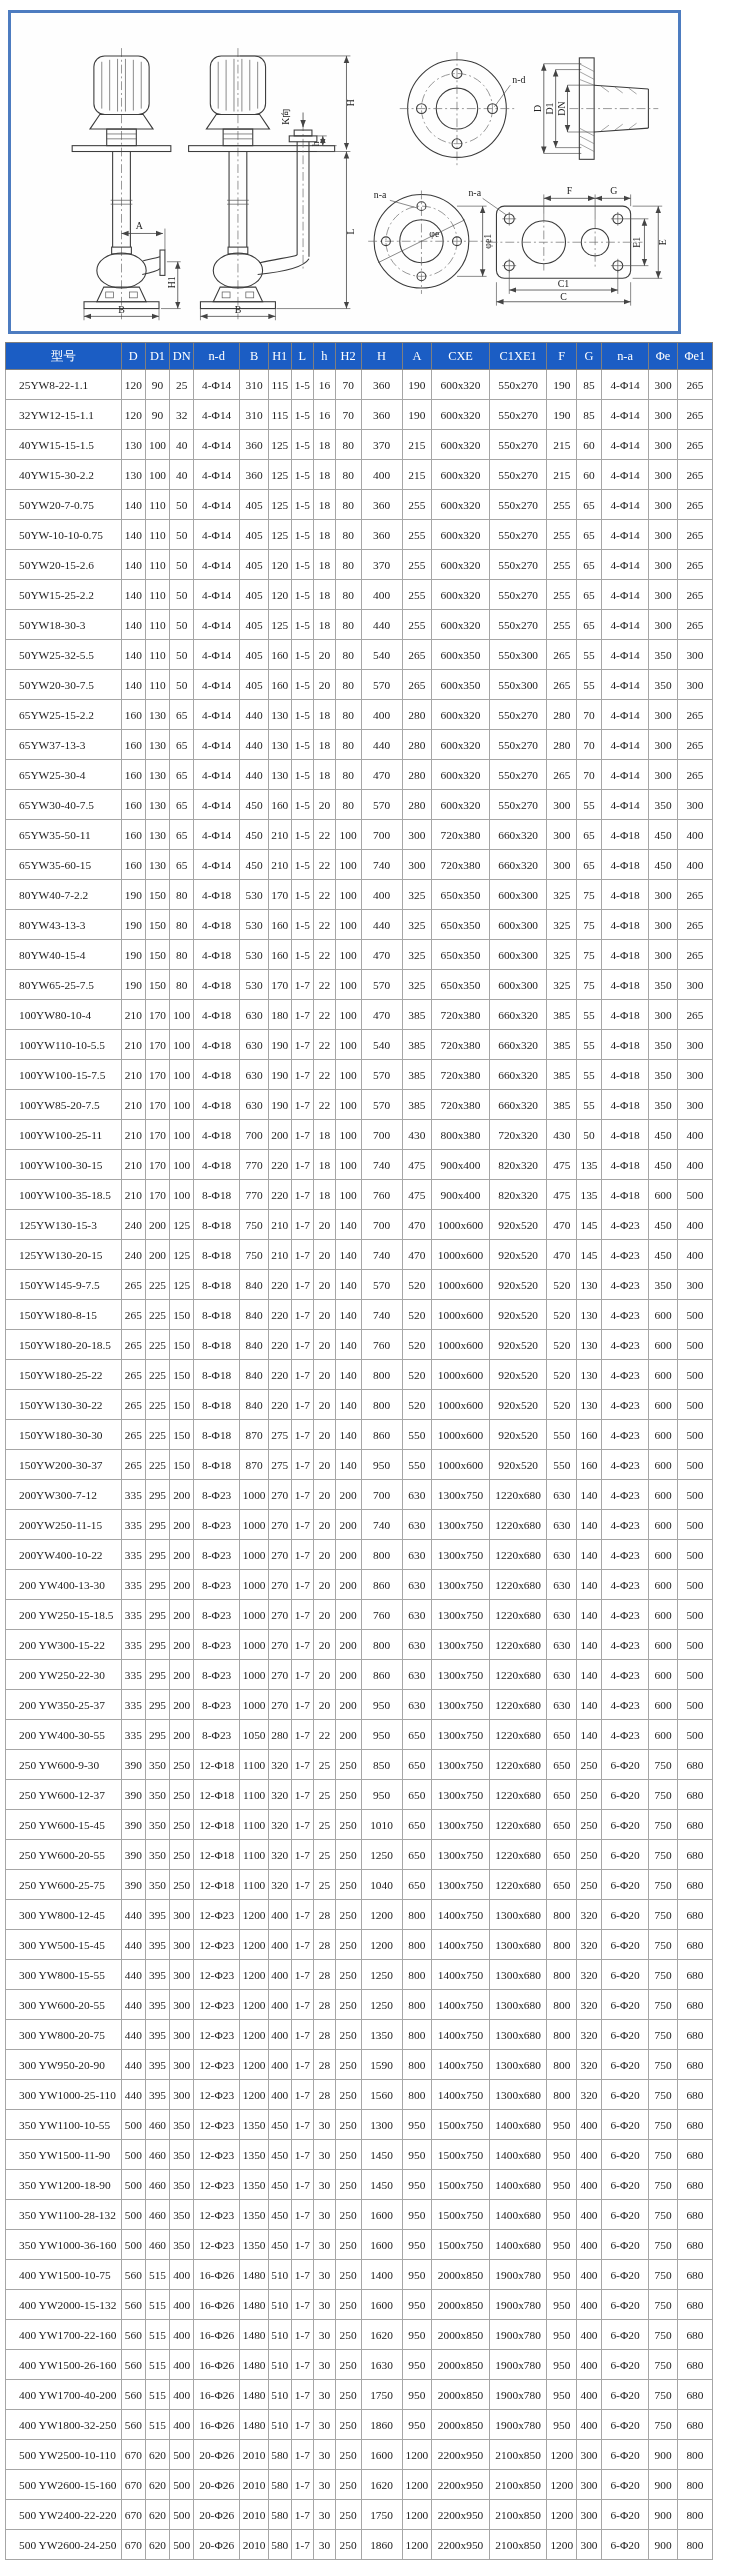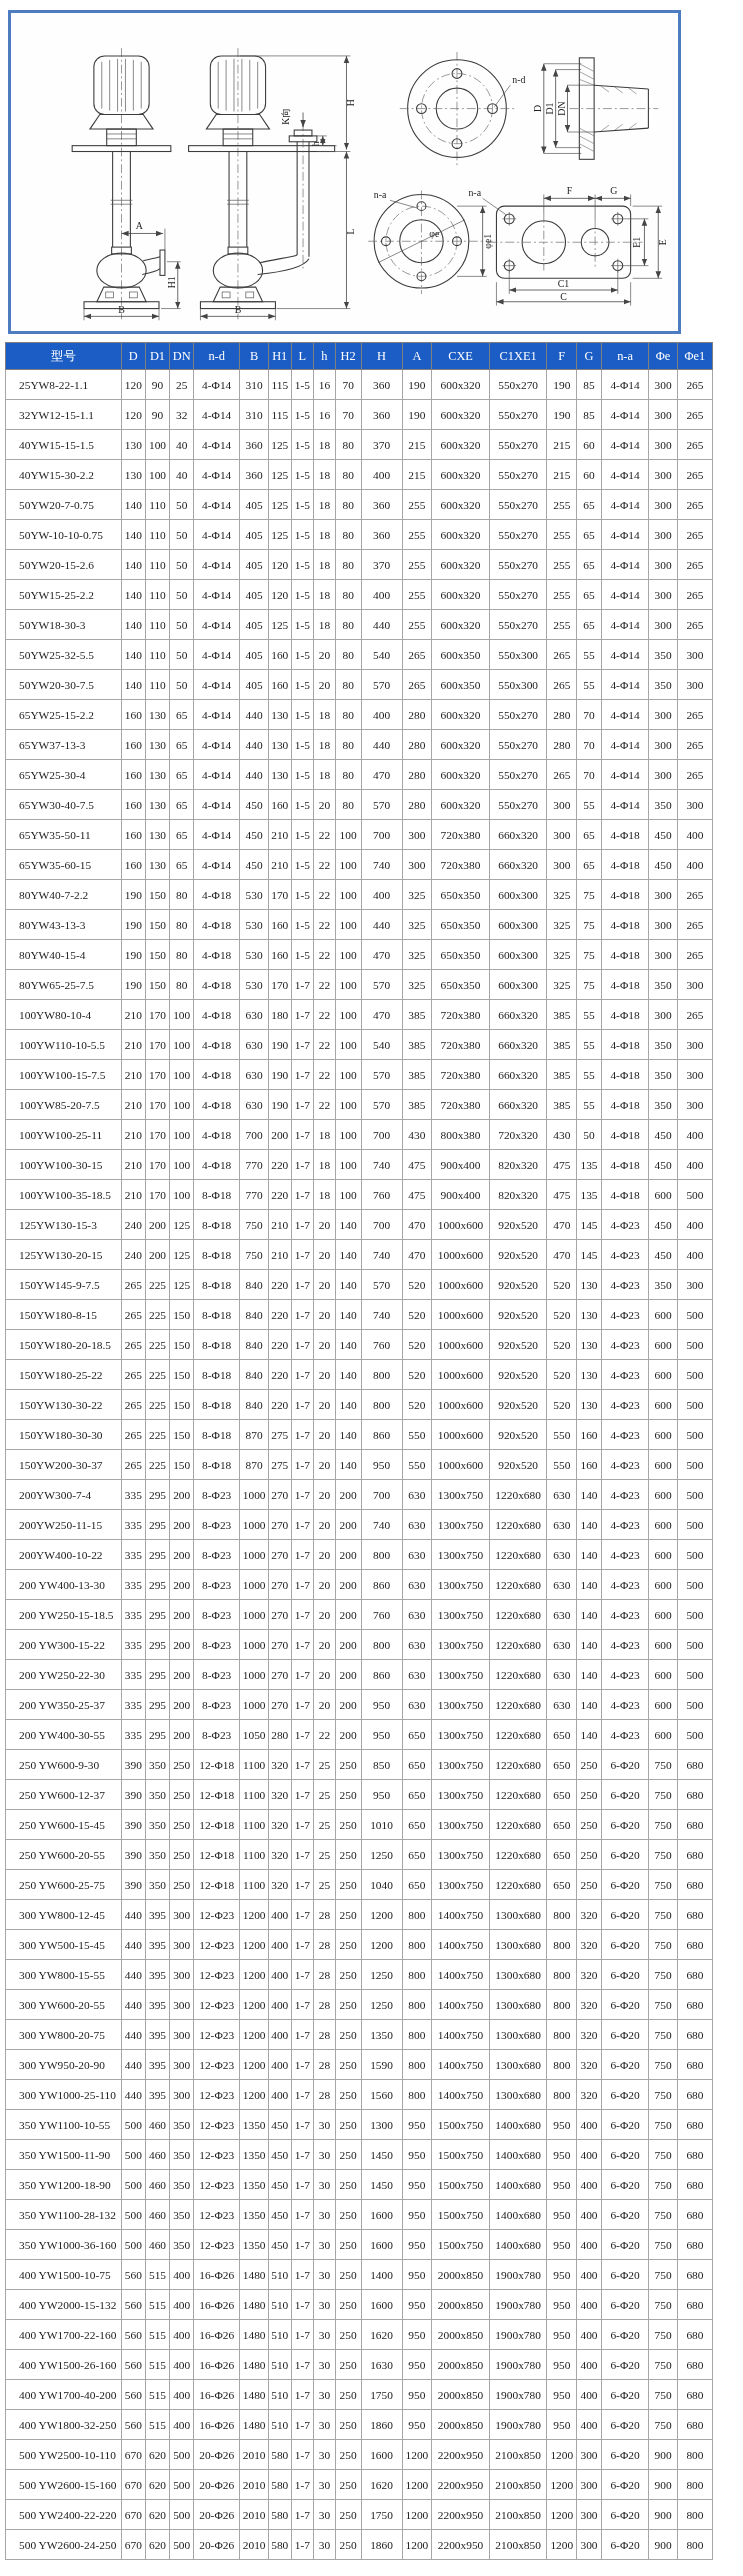--- a/index.html
+++ b/index.html
@@ -1027,21 +1027,21 @@
           <td>550</td>
           <td>1000x600</td>
           <td>920x520</td>
           <td>550</td>
           <td>160</td>
           <td>4-Φ23</td>
           <td>600</td>
           <td>500</td>
         </tr>
         <tr>
-          <td>200YW300-7-4</td>
+          <td>200YW300-7-12</td>
           <td>335</td>
           <td>295</td>
           <td>200</td>
           <td>8-Φ23</td>
           <td>1000</td>
           <td>270</td>
           <td>1-7</td>
           <td>20</td>
           <td>200</td>
           <td>700</td>

